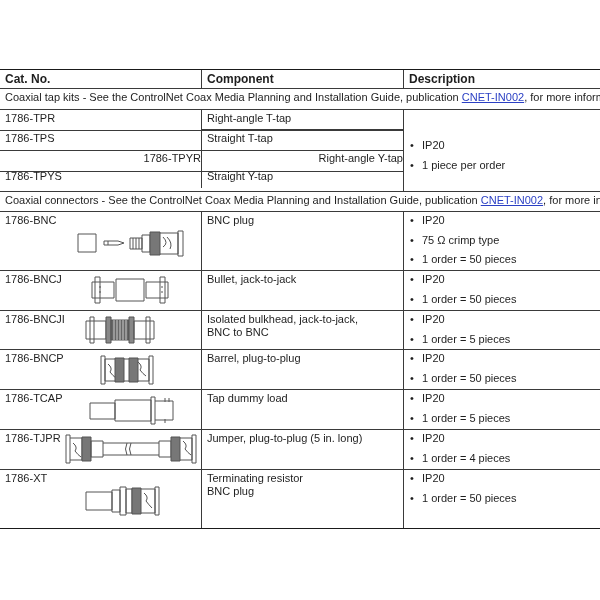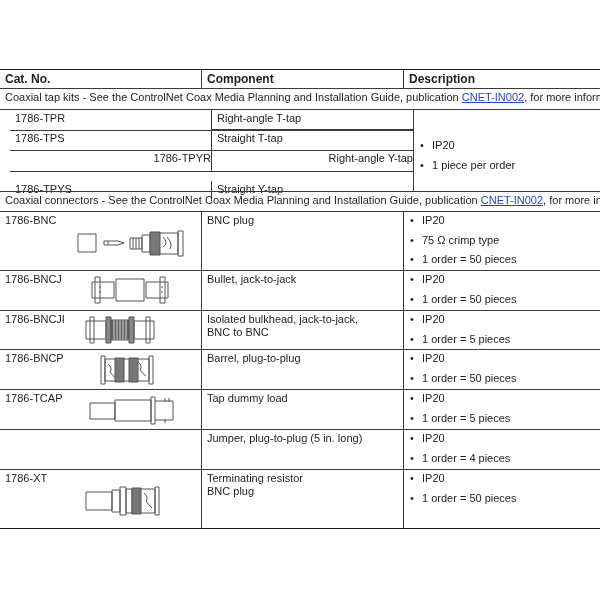--- a/index.html
+++ b/index.html
@@ -33,37 +33,37 @@
   <div class="row top hdr" style="height:20px">
     <div class="cell c1">Cat. No.</div>
     <div class="cell c2">Component</div>
     <div class="cell c3">Description</div>
   </div>
 
   <div class="row section-row" style="height:21px">
     <div class="section"><b>Coaxial tap kits</b><span> - See the ControlNet Coax Media Planning and Installation Guide, publication </span><span class="link">CNET-IN002</span><span>, for more information.</span></div>
   </div>
 
-  <div style="position:relative; height:81px;margin-left:10px;">
+  <div style="position:relative; height:81px;">
     <div class="row" style="height:20px; border-bottom:none;">
       <div class="cell c1">1786-TPR</div>
       <div class="cell c2" style="border-bottom:1px solid #3a3a3a">Right-angle T-tap</div>
     </div>
     <div style="position:absolute;left:0;top:20px;width:403px;border-top:1px solid #3a3a3a;"></div>
     <div class="row" style="position:absolute;top:20px;width:500px;height:20px;border-bottom:none;">
       <div class="cell c1">1786-TPS</div>
       <div class="cell c2">Straight T-tap</div>
     </div>
     <div style="position:absolute;left:0;top:40px;width:403px;border-top:1px solid #3a3a3a;"></div>
     <div class="row" style="position:absolute;top:40px;width:600px;height:21px;border-bottom:none;text-align:right;">
       <div class="cell c1">1786-TPYR</div>
       <div class="cell c2">Right-angle Y-tap</div>
     </div>
     <div style="position:absolute;left:0;top:61px;width:403px;border-top:1px solid #3a3a3a;"></div>
-    <div class="row" style="position:absolute;top:71px;width:600px;height:20px;border-bottom:none;">
+    <div class="row" style="position:absolute;top:58px;width:600px;height:20px;border-bottom:none;">
       <div class="cell c1">1786-TPYS</div>
       <div class="cell c2">Straight Y-tap</div>
     </div>
     <div class="merged" style="top:0;height:81px;">
       <ul>
         <li>IP20</li>
         <li>1 piece per order</li>
       </ul>
     </div>
     <div style="position:absolute;left:0;top:81px;width:600px;border-top:1px solid #3a3a3a;"></div>
@@ -191,20 +191,39 @@
     <div class="cell c2">Tap dummy load</div>
     <div class="cell c3">
         <ul>
       <li>IP20</li>
       <li>1 order = 5 pieces</li>
     </ul>
       </div>
   </div>
 
   <div class="row" style="height:40px">
+    <div class="cell c1">
+      <span>1786-TJPR</span>
+      <div class="drawing" style="left:65px;top:3px">
+        <svg width="132" height="32" viewBox="0 0 132 32" fill="none" stroke="#555" stroke-width="1">
+          <rect x="1" y="2" width="4" height="28"></rect>
+          <path d="M5 5 h12 v22 h-12"></path>
+          <path d="M8 10 q5 4 2 8 q3 4 6 6"></path>
+          <rect x="17" y="4" width="9" height="24" fill="#777"></rect>
+          <rect x="26" y="8" width="12" height="16"></rect>
+          <path d="M38 10 h32 M38 22 h32 M62 10 q-3 6 0 12 M66 10 q-3 6 0 12"></path>
+          <path d="M70 10 h24 M70 22 h24"></path>
+          <rect x="94" y="8" width="12" height="16"></rect>
+          <rect x="106" y="4" width="9" height="24" fill="#777"></rect>
+          <path d="M115 5 h12 v22 h-12"></path>
+          <path d="M118 8 q5 4 2 8 q3 4 6 6"></path>
+          <rect x="127" y="2" width="4" height="28"></rect>
+        </svg>
+      </div>
+    </div>
     <div class="cell c2">Jumper, plug-to-plug (5 in. long)</div>
     <div class="cell c3">
         <ul>
       <li>IP20</li>
       <li>1 order = 4 pieces</li>
     </ul>
       </div>
   </div>
 
   <div class="row last" style="height:59px">

